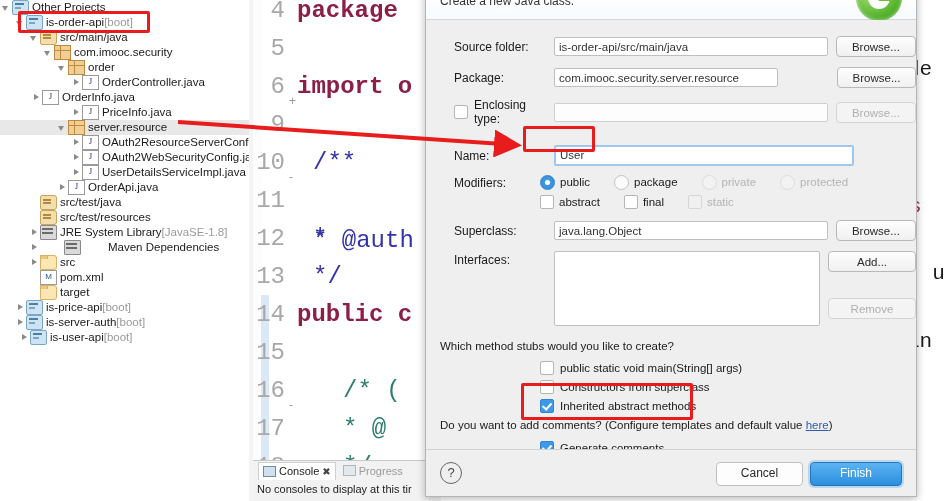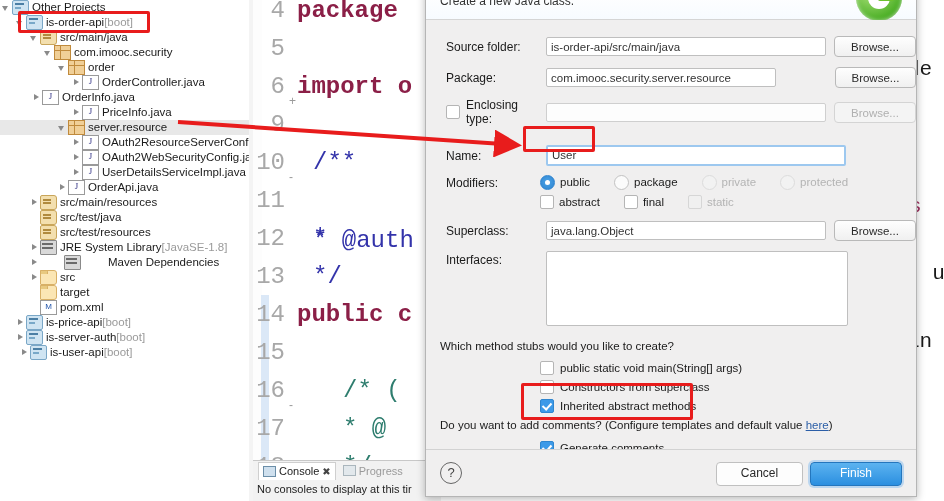--- a/index.html
+++ b/index.html
@@ -100,21 +100,21 @@
     border-bottom:1px solid #d5d5d5;}
   #dlg-subtitle{position:absolute;left:14px;top:3px;font-size:12px;color:#333;}
   #wizicon{position:absolute;right:14px;top:-16px;width:46px;height:46px;border-radius:50%;
     background:radial-gradient(circle at 35% 30%, #b8e986, #4caf26 70%, #3d8a1c);
     box-shadow:inset 0 0 4px rgba(255,255,255,.7);}
   #wizicon::after{content:"";position:absolute;left:12px;top:12px;width:22px;height:22px;border-radius:50%;
     background:#ffffff;}
   #wizicon::before{content:"";position:absolute;left:22px;top:17px;width:16px;height:9px;background:#6cc02f;
     border-radius:2px;z-index:2;}
   #dlg-body{position:relative;padding:0;height:415px;background:#f0efef;}
-  .frow{display:flex;align-items:center;margin:0 0 10px 0;padding-left:20px;}
+  .frow{display:flex;align-items:center;margin:0 0 10px 0;padding-left:28px;}
   .flabel{width:100px;flex:0 0 100px;font-size:12px;color:#1a1a1a;}
   .ftext{
     height:19px;background:#ffffff;border:1px solid #bfbfbf;border-radius:2px;
     font-size:11.5px;color:#333;padding:0 4px;line-height:19px;box-sizing:border-box;
     white-space:nowrap;overflow:hidden;
   }
   .ftext.w1{width:300px;}
   .ftext.w2{width:249px;}
   .ftext.wempty{width:300px;}
   .btn{
@@ -221,25 +221,20 @@
         <span class="arrow closed"></span>
         <span class="ico java"></span>
         <span class="lbl">UserDetailsServiceImpl.java</span>
       </div>
       <div class="trow" style="padding-left: 58px;">
         <span class="arrow closed"></span>
         <span class="ico java"></span>
         <span class="lbl">OrderApi.java</span>
       </div>
       <div class="trow" style="padding-left: 30px;">
-        <span class="arrow closed"></span>
-        <span class="ico srcf"></span>
-        <span class="lbl">src/main/resources</span>
-      </div>
-      <div class="trow" style="padding-left: 30px;">
         <span class="arrow"></span>
         <span class="ico srcf"></span>
         <span class="lbl">src/test/java</span>
       </div>
       <div class="trow" style="padding-left: 30px;">
         <span class="arrow"></span>
         <span class="ico srcf"></span>
         <span class="lbl">src/test/resources</span>
       </div>
       <div class="trow" style="padding-left: 30px;">
@@ -253,27 +248,27 @@
         <span class="ico lib"></span>
         <span class="lbl">Maven Dependencies</span>
       </div>
       <div class="trow" style="padding-left: 30px;">
         <span class="arrow closed"></span>
         <span class="ico fold"></span>
         <span class="lbl">src</span>
       </div>
       <div class="trow" style="padding-left: 30px;">
         <span class="arrow"></span>
+        <span class="ico xml"></span>
+        <span class="lbl">pom.xml</span>
+      </div>
+      <div class="trow" style="padding-left: 30px;">
+        <span class="arrow"></span>
         <span class="ico fold"></span>
         <span class="lbl">target</span>
-      </div>
-      <div class="trow" style="padding-left: 30px;">
-        <span class="arrow"></span>
-        <span class="ico xml"></span>
-        <span class="lbl">pom.xml</span>
       </div>
       <div class="trow" style="padding-left: 16px;">
         <span class="arrow closed"></span>
         <span class="ico proj"></span>
         <span class="lbl">is-price-api</span>
         <span class="dim"> [boot]</span>
       </div>
       <div class="trow" style="padding-left: 16px;">
         <span class="arrow closed"></span>
         <span class="ico proj"></span>
@@ -458,20 +453,24 @@
 
     <div class="frow">
       <div class="flabel">Superclass:</div>
       <div class="ftext w1">java.lang.Object</div>
       <div class="btn">Browse...</div>
     </div>
 
     <div class="frow" style="align-items:flex-start;">
       <div class="flabel" style="padding-top:2px;">Interfaces:</div>
       <div style="width:300px;height:73px;background:#fff;border:1px solid #bfbfbf;border-radius:2px;"></div>
+      <div style="display:flex;flex-direction:column;">
+        <div class="btn">Add...</div>
+        <div class="btn dis" style="margin-top:26px;">Remove</div>
+      </div>
     </div>
 
     <div style="height:2px;"></div>
 
     <div class="qline">Which method stubs would you like to create?</div>
     <div id="stub-rows">
         <div class="stubline">
           <span class="cbsq"></span>
           <span>public static void main(String[] args)</span>
         </div>

